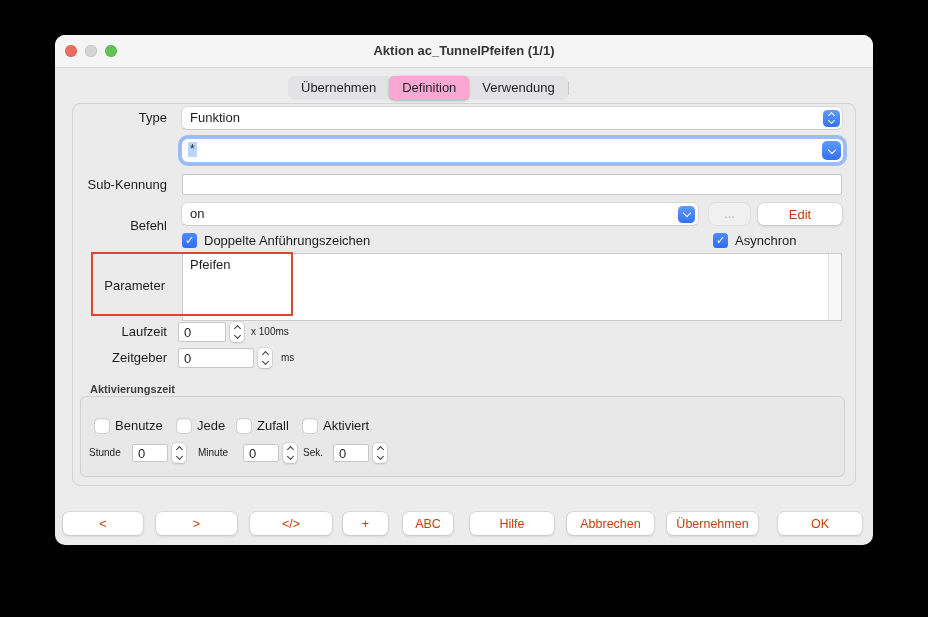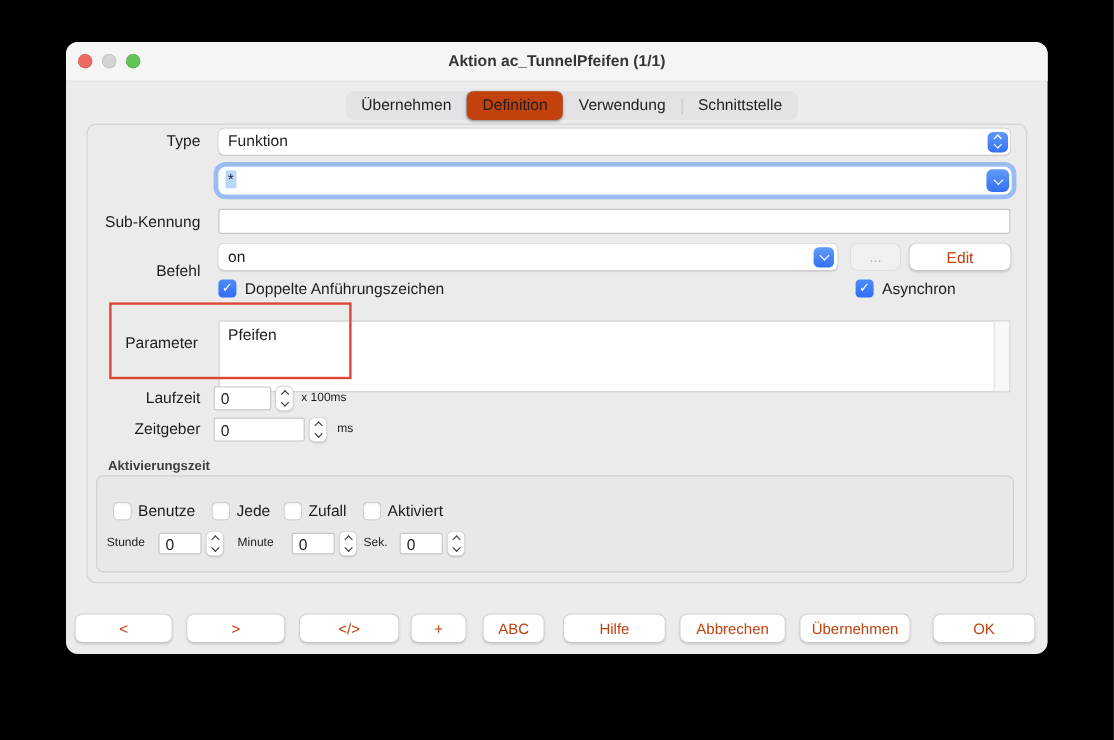--- a/index.html
+++ b/index.html
@@ -8,21 +8,21 @@
     border-radius:10px;box-shadow:0 0 0 1px rgba(0,0,0,.55),0 22px 45px rgba(0,0,0,.55);}
   .titlebar{position:absolute;left:0;top:0;width:100%;height:33px;background:#f6f5f5;
     border-bottom:1px solid #d8d7d7;border-radius:10px 10px 0 0;box-sizing:border-box;}
   .traffic{position:absolute;left:10px;top:10px;display:flex;gap:8px;}
   .light{width:12px;height:12px;border-radius:50%;box-shadow:inset 0 0 0 .5px rgba(0,0,0,.15);}
   .title{line-height:32px;text-align:center;font-size:13px;font-weight:700;color:#353535;}
 
   .segmented{position:absolute;left:233px;top:41px;height:24px;display:flex;align-items:center;
     background:#e3e2e4;border-radius:7px;font-size:13px;color:#1f1f1f;}
   .seg{height:24px;line-height:24px;padding:0 13px;white-space:nowrap;border-radius:6px;}
-  .seg.selected{background:#c2410c;box-shadow:0 1px 3px rgba(0,0,0,.22),0 0 1px rgba(0,0,0,.2);}
+  .seg.selected{background:#f9a8d4;box-shadow:0 1px 3px rgba(0,0,0,.22),0 0 1px rgba(0,0,0,.2);}
   .seg-sep{width:1px;height:13px;background:#c9c8ca;}
 
   .panel{position:absolute;left:17px;top:68px;width:784px;height:383px;background:#ebebeb;
     border:1px solid #d5d4d5;border-radius:8px;box-sizing:border-box;}
 
   .flabel{position:absolute;text-align:right;font-size:13px;color:#1d1d1f;white-space:nowrap;}
 
   .popupfield,.combofield{position:absolute;background:#fff;border-radius:5px;box-sizing:border-box;
     box-shadow:0 0 0 .5px #c6c6c6,0 1px 1px rgba(0,0,0,.1);font-size:13px;color:#1d1d1f;}
   .fieldtext{position:absolute;left:8px;top:0;line-height:22px;}
@@ -82,21 +82,20 @@
       <div class="light" style="background:#61c555"></div>
     </div>
     <div class="title">Aktion ac_TunnelPfeifen (1/1)</div>
   </div>
 
   <div class="segmented">
     <div class="seg">Übernehmen</div>
     <div class="seg selected">Definition</div>
     <div class="seg">Verwendung</div>
     <div class="seg-sep"></div>
-    <div class="seg">Schnittstelle</div>
   </div>
 
   <div class="panel"></div>
 
   <div class="flabel" style="left:0;top:72px;width:112px;line-height:22px">Type</div>
   <div class="popupfield" style="left:127px;top:72px;width:660px;height:22px">
     <span class="fieldtext">Funktion</span>
     <span class="blue-btn" style="right:2.5px;top:2.5px;width:17px;height:17px">
       <span class="chv chv-up"></span>
         <span class="chv chv-down"></span>
@@ -122,21 +121,21 @@
   </div>
   <button class="btn disabled" style="left:654px;top:168px;width:41px;height:22px">...</button>
   <button class="btn" style="left:703px;top:168px;width:84px;height:22px;font-size:13px">Edit</button>
 
   <div class="cb checked" style="left:127px;top:198px"></div>
   <div class="cblabel" style="left:149px;top:198px;line-height:15px">Doppelte Anführungszeichen</div>
   <div class="cb checked" style="left:658px;top:198px"></div>
   <div class="cblabel" style="left:680px;top:198px;line-height:15px">Asynchron</div>
 
   <div class="flabel" style="left:0;top:241px;width:110px;line-height:20px">Parameter</div>
-  <div class="textarea" style="left:127px;top:232px;width:660px;height:60px">
+  <div class="textarea" style="left:127px;top:218px;width:660px;height:68px">
     <span class="content">Pfeifen</span>
     <div class="scrollstrip"></div>
   </div>
 
   <div class="annotation" style="left:36px;top:217px;width:202px;height:64px"></div>
 
   <div class="flabel" style="left:0;top:287px;width:112px;line-height:20px">Laufzeit</div>
   <input class="tfield" style="left: 123px; top: 287px; width: 48px; height: 20px;" value="0">
   <div class="stepper" style="left:175px;top:287px">
     <span class="schv schv-up"></span>

